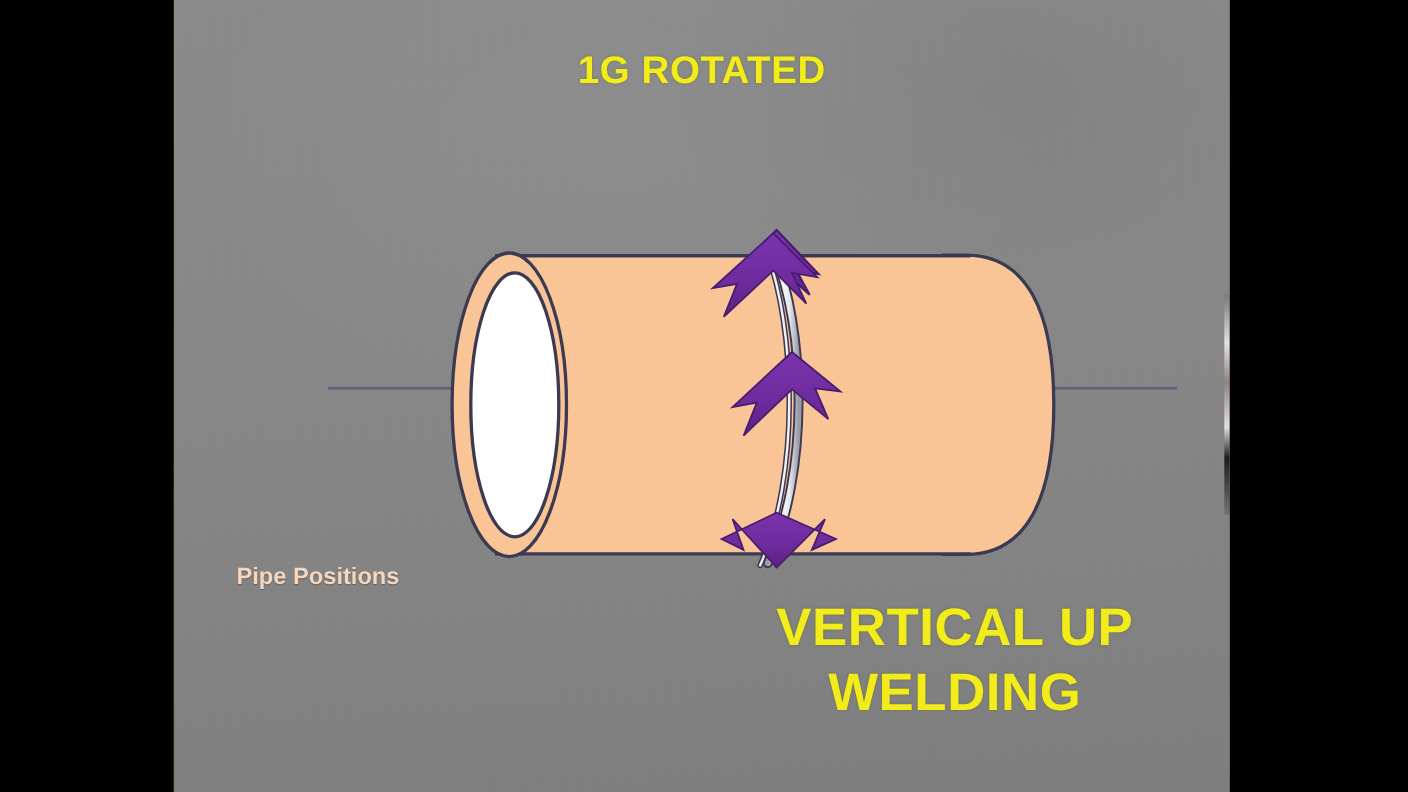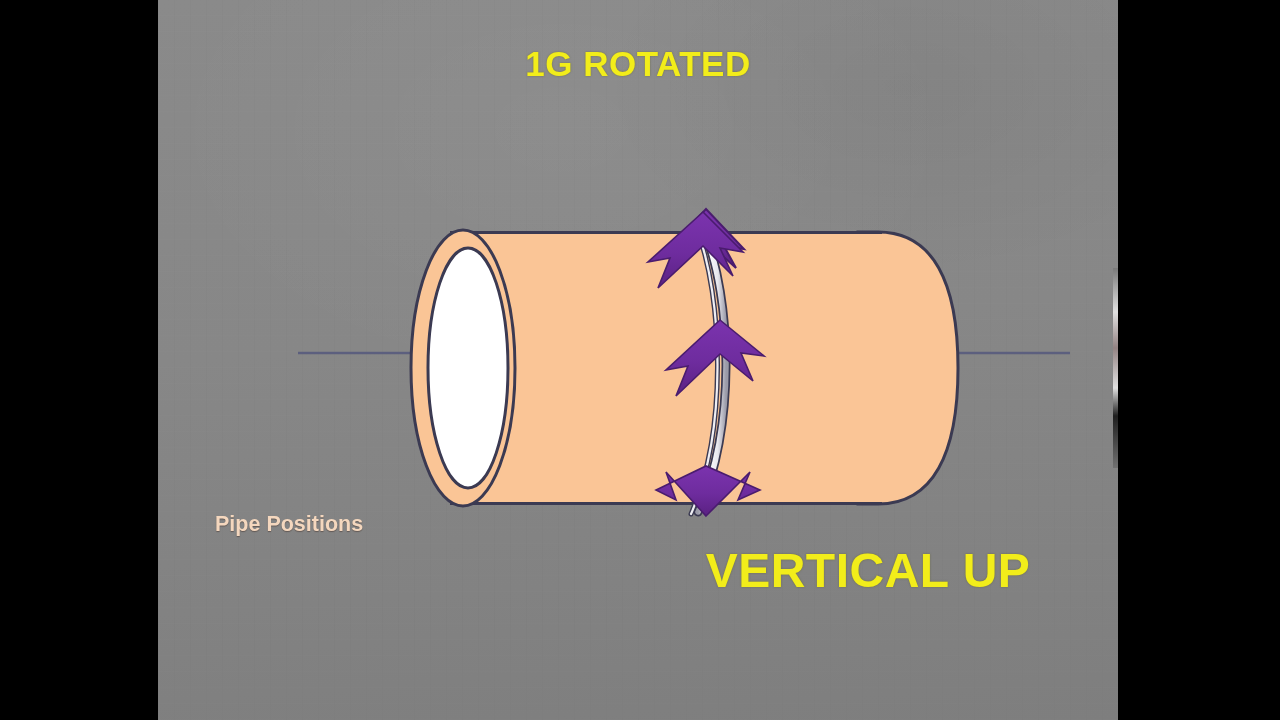--- a/index.html
+++ b/index.html
@@ -210,20 +210,21 @@
                  L 548 466
                  L 498 490 L 518 500 L 508 472 Z" fill="url(#arrowGrad)" stroke="#4A1C6E" stroke-width="1.6"></path>
       </g>
 
     </svg>
 
     <div class="yellow-title" id="title-main">1G ROTATED</div>
 
     <div class="yellow-title" id="title-sub">
       <span class="l1">VERTICAL UP</span>
+      <span class="l2">WELDING</span>
     </div>
 
     <div id="caption">
       <p id="caption-heading">Pipe Positions</p>
     </div>
 
     <div id="edge-artifact"></div>
 
   </div>
 

